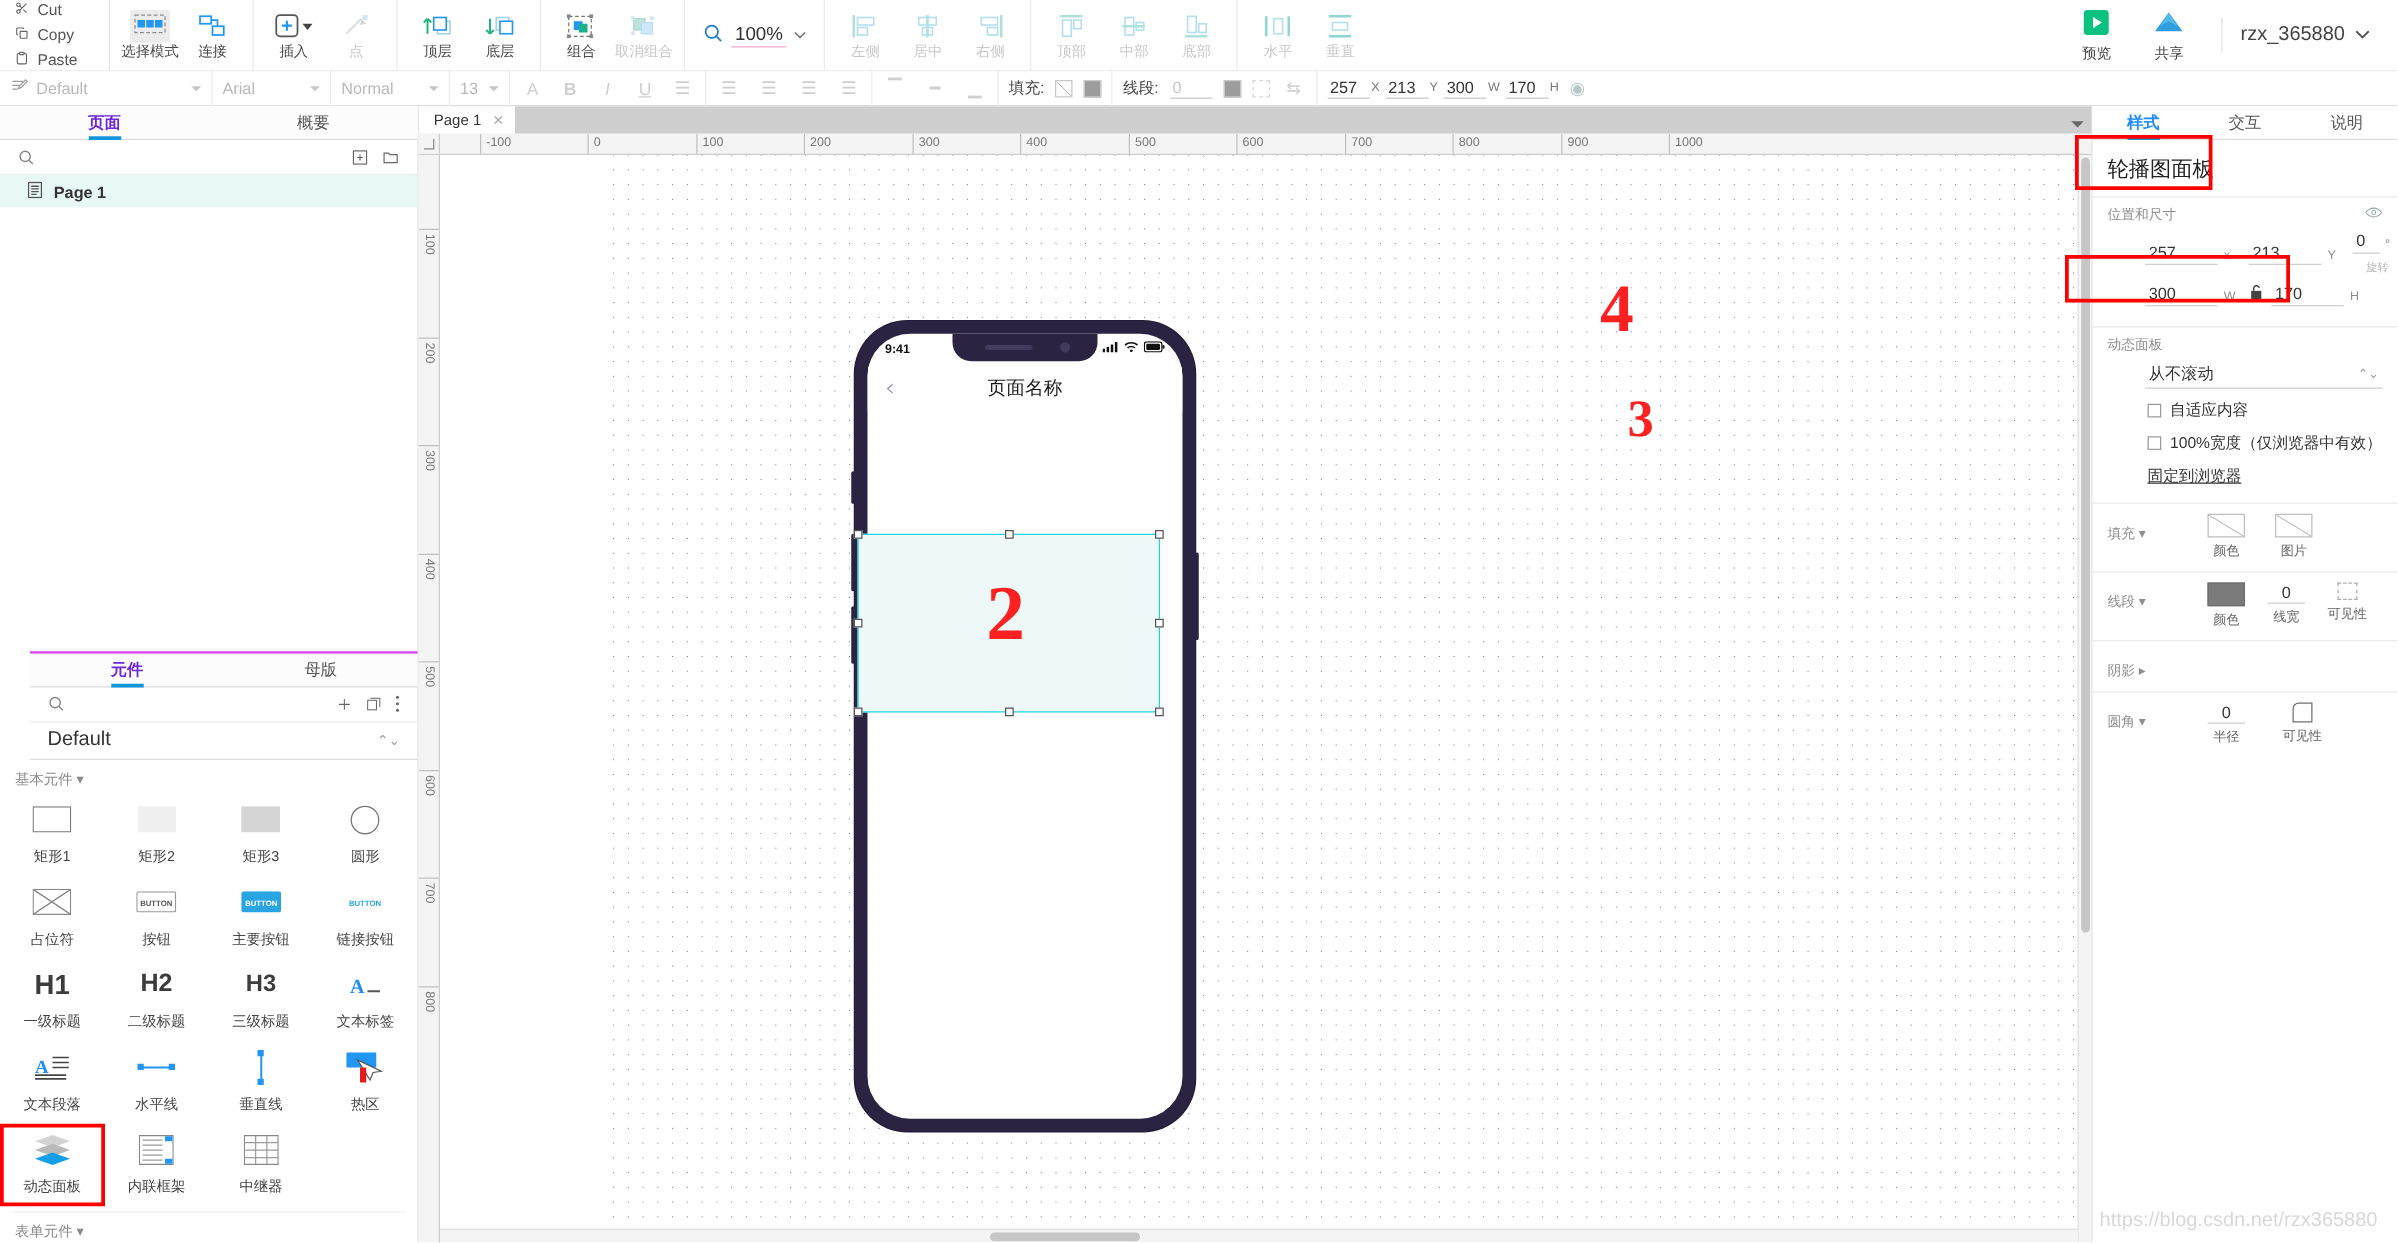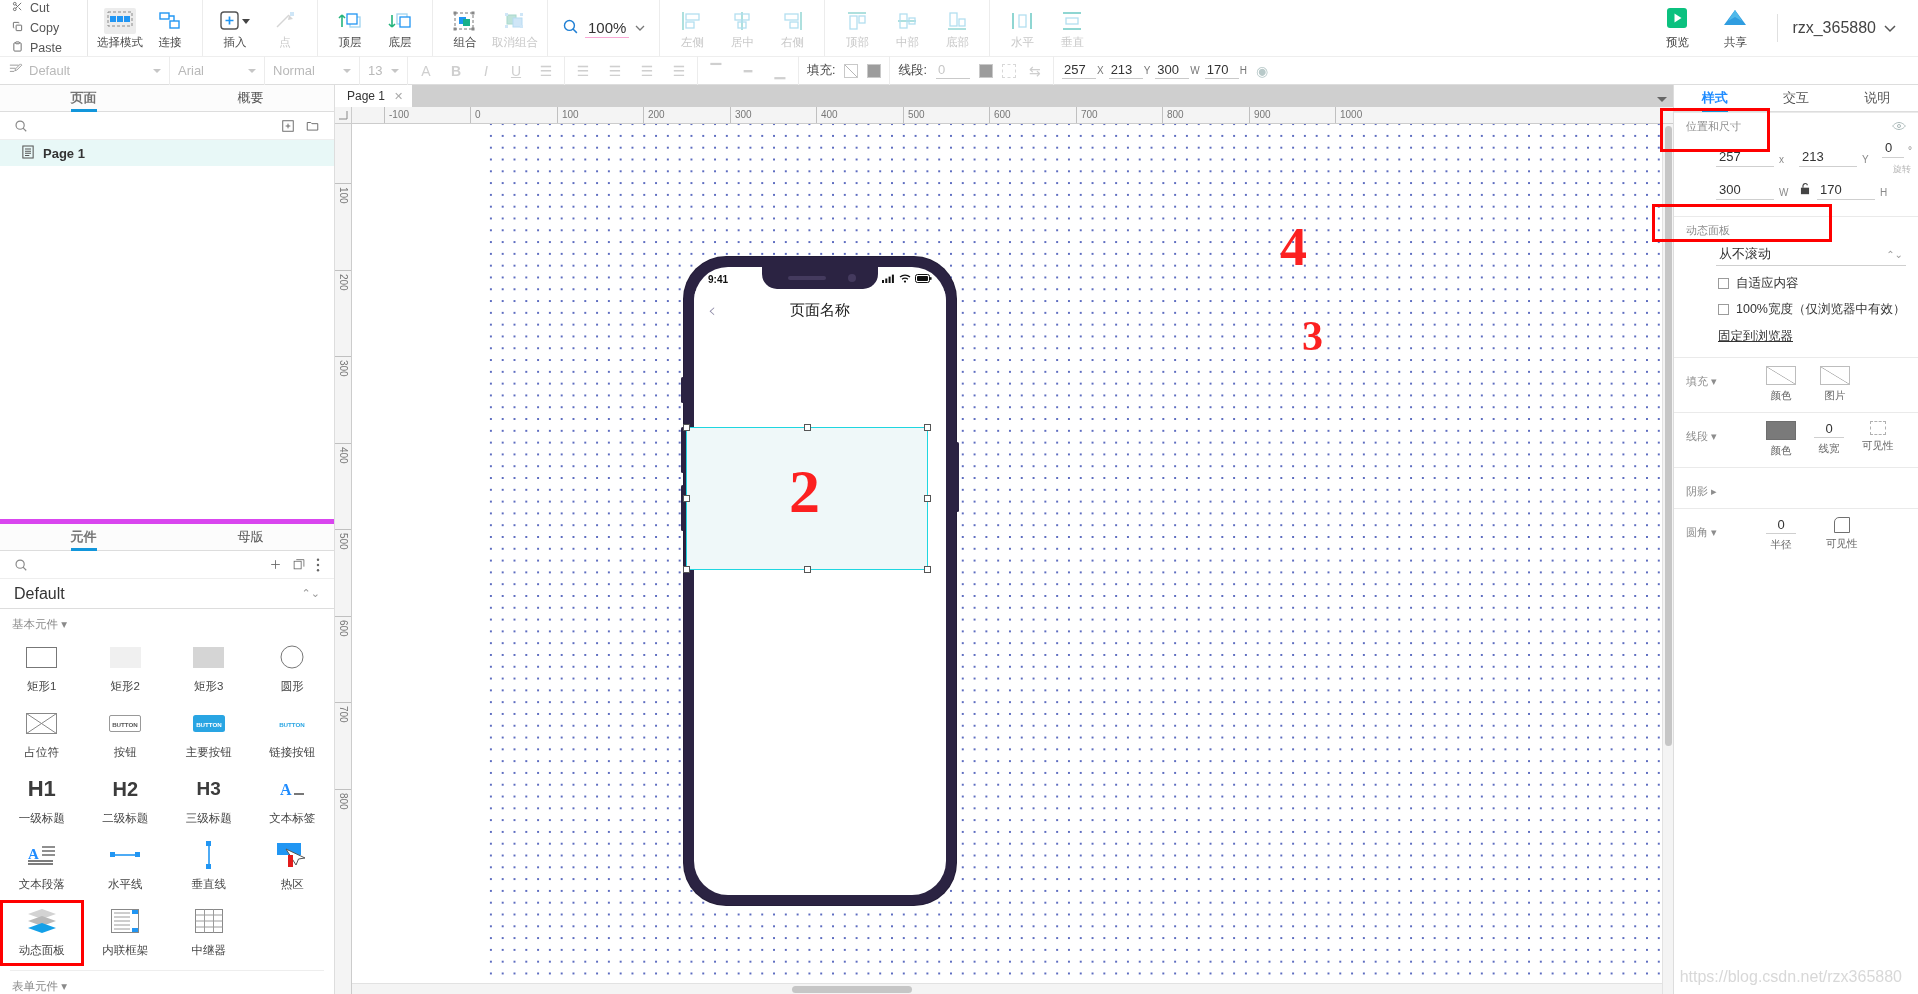--- a/index.html
+++ b/index.html
@@ -62,31 +62,31 @@
 
   
   .body { flex:1; display:flex; min-height:0; }
 
   
   .left { width:335px; flex:0 0 335px; display:flex; flex-direction:column;
           border-right:1px solid #ddd; background:#fff; }
   .tabbar { height:27px; display:flex; border-bottom:1px solid #ddd; background:#fcfcfc; }
   .tabbar .tb { flex:1; display:flex; align-items:center; justify-content:center;
                 font-size:13px; color:#555; position:relative; cursor:default; }
-  .tabbar .tb.active { color:#737373; font-weight:bold; }
+  .tabbar .tb.active { color:#6d28d9; font-weight:bold; }
   .tabbar .tb.active::after { content:""; position:absolute; left:50%; transform:translateX(-50%);
                 bottom:-1px; width:26px; height:3px; background:#1296db; }
   .search-row { height:28px; display:flex; align-items:center; padding:0 14px;
                 border-bottom:1px solid #eee; gap:10px; }
   .search-row .sp { flex:1; }
   .ic-btn { color:#666; display:flex; align-items:center; cursor:default; }
   .page-list { flex:1; overflow:hidden; }
   .page-item { height:26px; display:flex; align-items:center; gap:9px; padding-left:22px;
                background:#e8f8f7; font-size:13px; color:#333; font-weight:bold; cursor:default; }
-  .lib-head { border-top:5px solid #d946ef; }
+  .lib-head { border-top:2px solid #d946ef;margin-left:24px; }
   .lib-name { height:30px; display:flex; align-items:center; justify-content:space-between;
               padding:0 14px; font-size:16px; color:#333; border-bottom:1px solid #ddd; }
   .lib-name .arr { color:#999; font-size:11px; }
   .wid-scroll { flex:1; overflow:hidden; padding:0 0 6px 0; }
   .group-head { font-size:11.5px; color:#8a8a8a; padding:8px 0 4px 12px; }
   .wgrid { display:grid; grid-template-columns:repeat(4,1fr); }
   .wcell { height:66px; display:flex; flex-direction:column; align-items:center;
            justify-content:flex-start; padding-top:6px; gap:7px; cursor:default; position:relative; }
   .wcell .wi { height:30px; display:flex; align-items:center; justify-content:flex-end; }
   .wcell .wl { font-size:11.5px; color:#444; }
@@ -983,20 +983,23 @@
           <span>样式</span>
           </div>
         <div class="rt">
           <span>交互</span>
           </div>
         <div class="rt">
           <span>说明</span>
           </div>
       </div>
 
+      <div class="wname">
+        <span>轮播图面板</span>
+      </div>
 
       <div class="rsec">
         <div class="rsec-head">
           <span>位置和尺寸</span>
           <span>
             <svg width="14" height="10" viewBox="0 0 22 14" fill="none" stroke="#9aa" stroke-width="1.3">
               <path d="M1 7s4-5.5 10-5.5S21 7 21 7s-4 5.5-10 5.5S1 7 1 7z"></path>
                 <circle cx="11" cy="7" r="2.4"></circle>
               </svg></span>
         </div>

